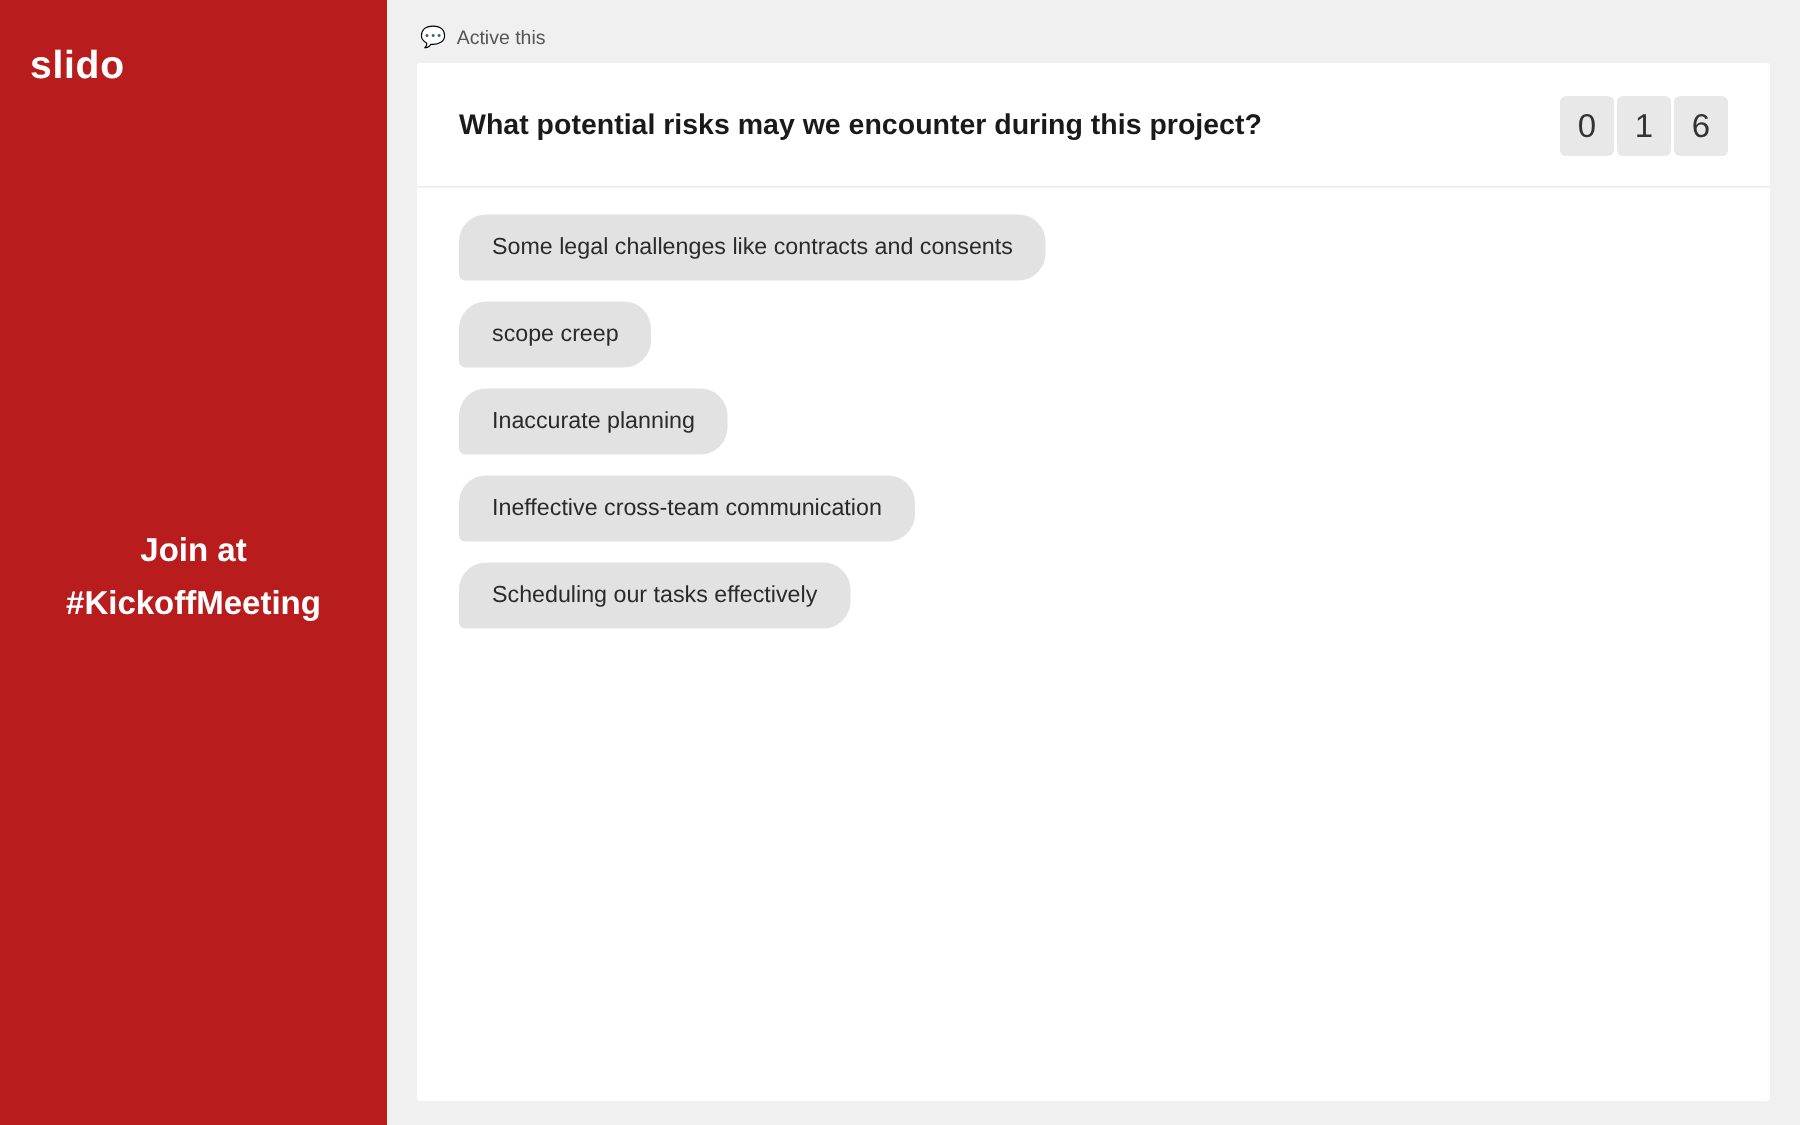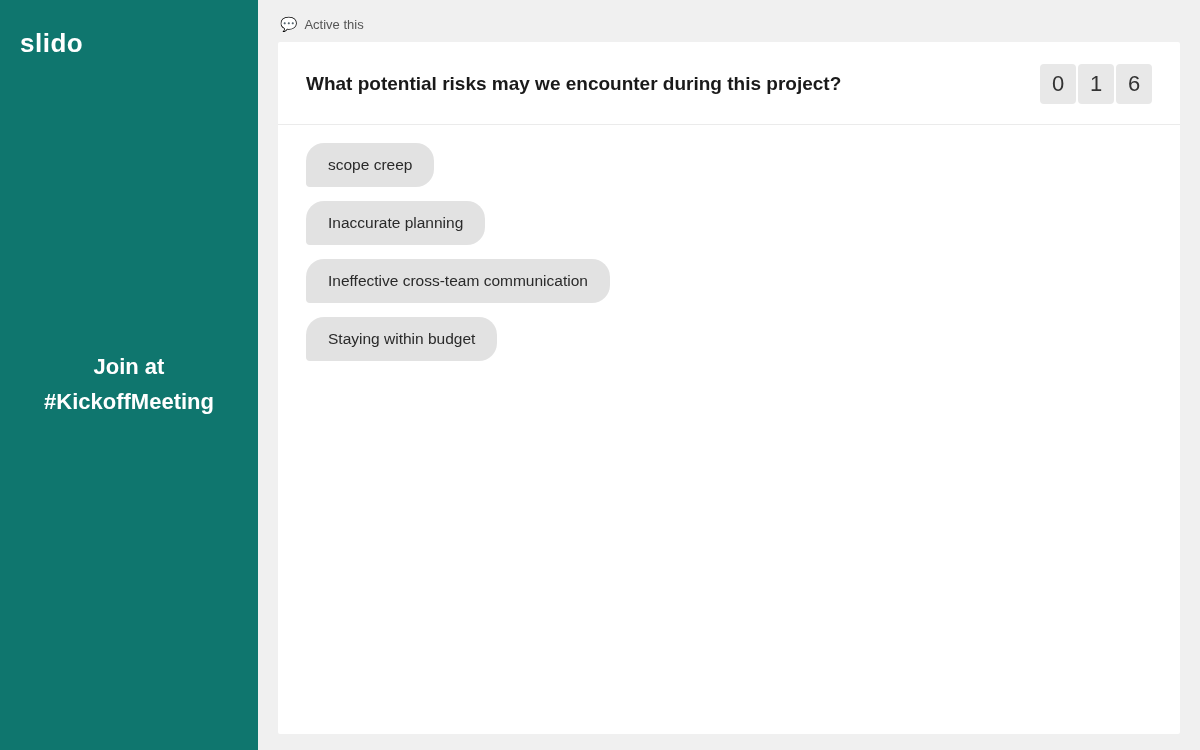--- a/index.html
+++ b/index.html
@@ -9,21 +9,21 @@
       height: 750px;
       display: flex;
       font-family: 'Segoe UI', Arial, sans-serif;
       overflow: hidden;
     }
 
     
     .sidebar {
       width: 258px;
       min-width: 258px;
-      background-color: #0f766e;
+      background-color: #b91c1c;
       display: flex;
       flex-direction: column;
       align-items: center;
       justify-content: space-between;
       padding: 28px 20px 40px;
       color: white;
     }
 
     .sidebar-logo {
       align-self: flex-start;
@@ -183,20 +183,21 @@
     <div class="poll-question-header">
       <div class="poll-question-text">What potential risks may we encounter during this project?</div>
       <div class="poll-counter">
         <div class="counter-digit">0</div>
         <div class="counter-digit">1</div>
         <div class="counter-digit">6</div>
       </div>
     </div>
 
     <div class="responses-list">
+    <div class="response-bubble"><span>Some legal challenges like contracts and consents</span></div>
         <div class="response-bubble"><span>scope creep</span></div>
         <div class="response-bubble"><span>Inaccurate planning</span></div>
         <div class="response-bubble"><span>Ineffective cross-team communication</span></div>
-        <div class="response-bubble"><span>Staying within budget</span></div>
+        <div class="response-bubble"><span>Scheduling our tasks effectively</span></div>
       </div>
 
   </div>
 </main>
 
 </body></html>

